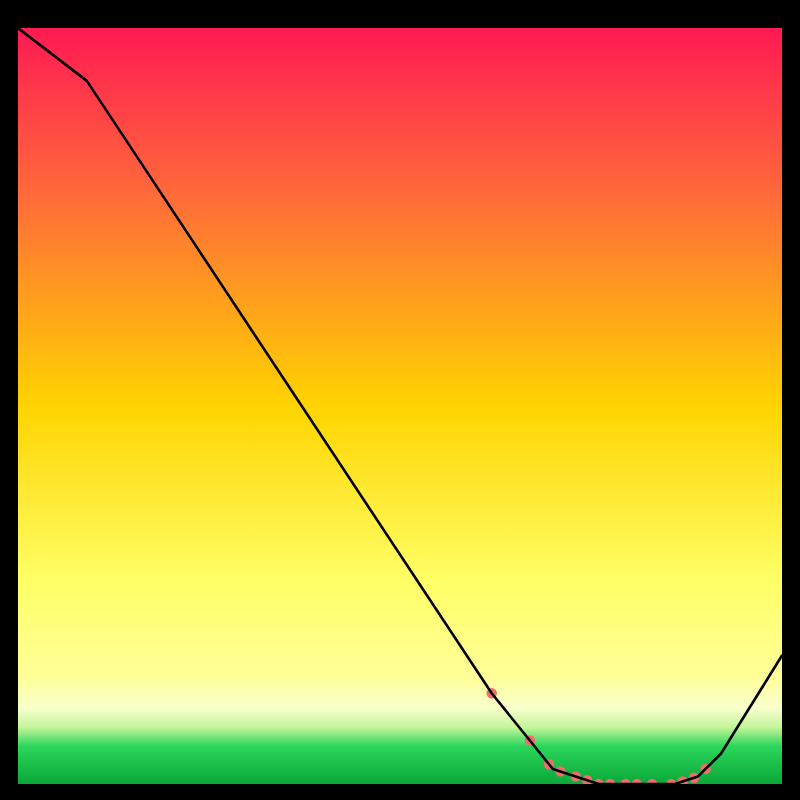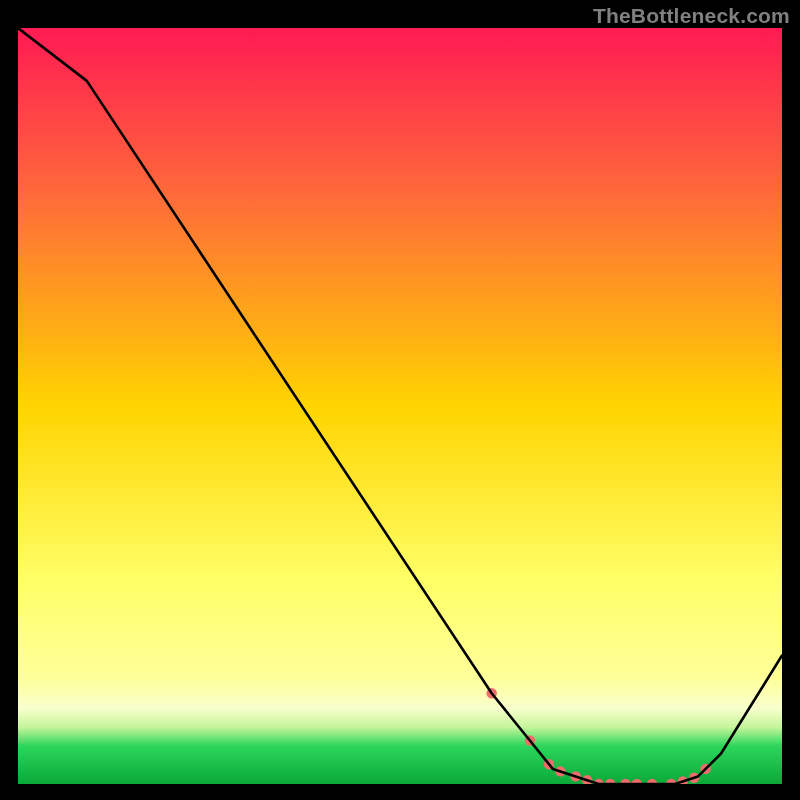--- a/index.html
+++ b/index.html
@@ -36,21 +36,20 @@
   .plot svg {
     display: block;
     width: 764px;
     height: 756px;
   }
 </style>
 </head>
 <body>
 
 <div class="frame">
-  <div class="watermark">TheBottleneck.com</div>
 
   <div class="plot">
     <svg viewBox="0 0 764 756">
       <defs>
         <linearGradient id="bg-grad" x1="0" y1="0" x2="0" y2="1">
           <stop id="g0" offset="0%" stop-color="#ff1a53"></stop>
           <stop id="g1" offset="22%" stop-color="#ff6a3a"></stop>
           <stop id="g2" offset="50%" stop-color="#ffd400"></stop>
           <stop id="g3" offset="73%" stop-color="#ffff66"></stop>
           <stop id="g4" offset="86%" stop-color="#ffff9a"></stop>

